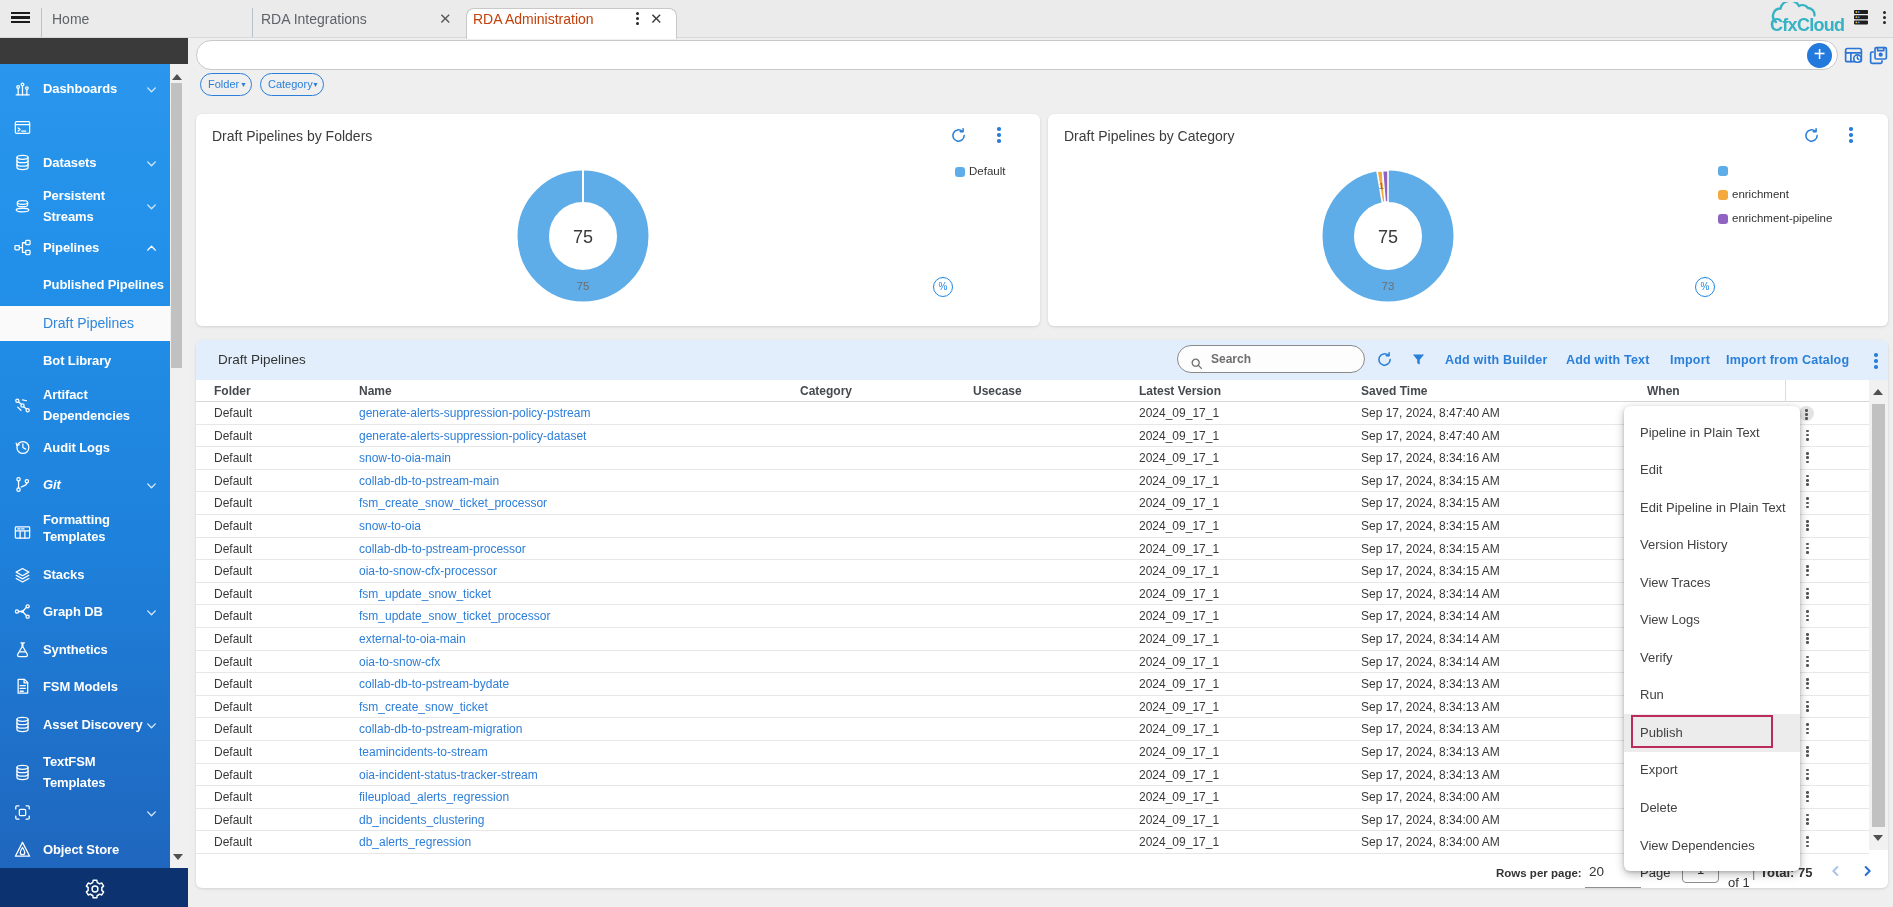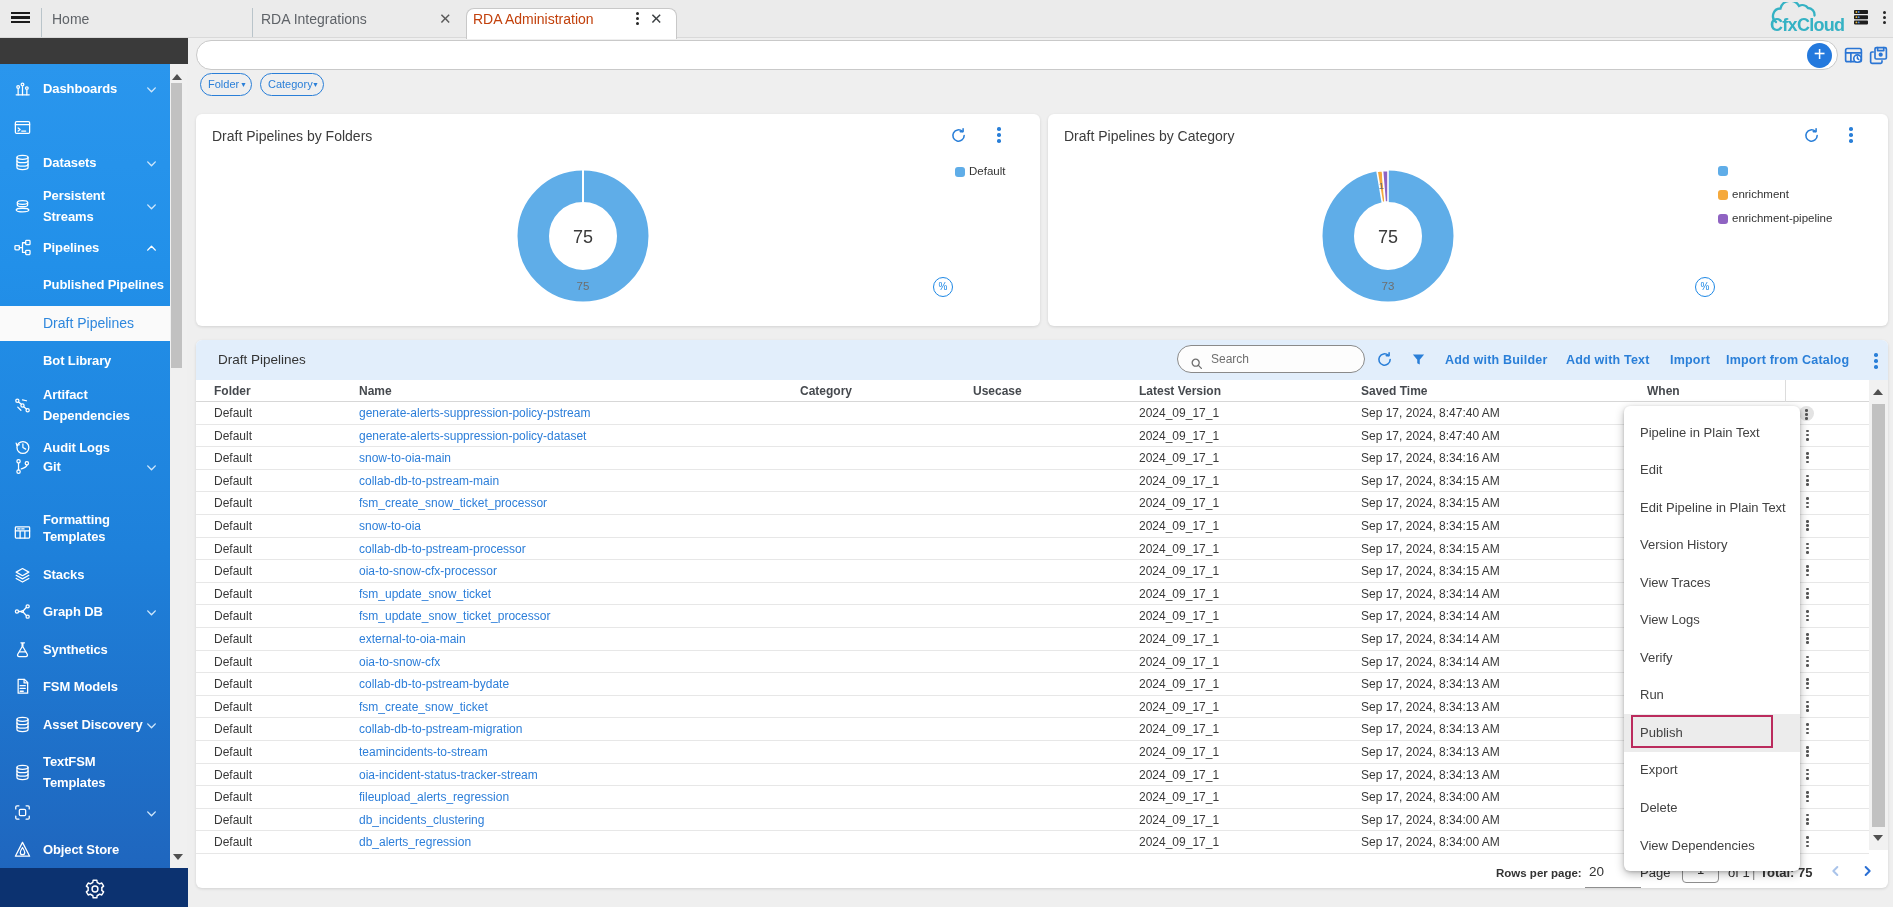--- a/index.html
+++ b/index.html
@@ -189,21 +189,21 @@
       <span class="txt" style="line-height:21px;">Artifact<br>Dependencies</span>
     </div>
     <div class="mitem" style="top:374px;height:20px;">
       <span class="ic" style="top:0px;"><svg width="19" height="19" viewBox="0 0 24 24" fill="none" stroke="#fff" stroke-width="1.6" stroke-linecap="round" stroke-linejoin="round">
           <circle cx="12.5" cy="12" r="7.5"></circle>
           <path d="M12.5 7.5V12l3.5 2"></path>
           <path d="M5 9.5L4 6.5 M5 9.5l3-1"></path>
         </svg></span>
       <span class="txt" style="line-height:20px;">Audit Logs</span>
     </div>
-    <div class="mitem" style="top:393px;height:20px;">
+    <div class="mitem" style="top:411px;height:20px;font-style:italic;">
       <span class="ic" style="top:0px;"><svg width="19" height="19" viewBox="0 0 24 24" fill="none" stroke="#fff" stroke-width="1.6" stroke-linecap="round" stroke-linejoin="round">
           <circle cx="7" cy="5.5" r="2.1"></circle>
           <circle cx="7" cy="18.5" r="2.1"></circle>
           <circle cx="17.5" cy="8" r="2.1"></circle>
           <path d="M7 7.6v8.8 M17.5 10.1c0 3.2-4 3.4-7 4.9"></path>
         </svg></span>
       <span class="txt" style="line-height:20px;">Git</span>
       <span class="chev" style="top:4px;"><svg width="13" height="13" viewBox="0 0 24 24" fill="none" stroke="#cfe7fb" stroke-width="2.6" stroke-linecap="round" stroke-linejoin="round">
           <polyline points="5 9 12 16 19 9"></polyline>
         </svg></span>
@@ -378,21 +378,21 @@
 </div>
 
 <div id="tablecard">
   <div id="ttoolbar">
     <div id="ttitle">Draft Pipelines</div>
     <div id="tsearch">
         <span style="position:absolute;left:12px;top:7px;"><svg width="13" height="13" viewBox="0 0 24 24" fill="none" stroke="#6e6e6e" stroke-width="2.4" stroke-linecap="round">
             <circle cx="10.5" cy="10.5" r="6.5"></circle>
             <path d="M15.5 15.5L21 21"></path>
           </svg></span>
-        <span style="position:absolute;left:33px;top:0;">Search</span>
+        <span style="position:absolute;left:33px;top:0;font-weight:bold;">Search</span>
       </div>
       <span style="position:absolute;left:1180px;top:11px;"><svg width="17" height="17" viewBox="0 0 24 24" fill="none" stroke="#2a7fd8" stroke-width="2.2" stroke-linecap="round">
           <path d="M20 12a8 8 0 1 1-2.5-5.8"></path>
           <path d="M18.5 2.5v4h-4" stroke-linejoin="round"></path>
         </svg></span>
       <span style="position:absolute;left:1215px;top:12px;"><svg width="15" height="15" viewBox="0 0 24 24" fill="#2a7fd8">
           <path d="M3 4h18l-7 8.5V20l-4-2v-5.5z"></path>
         </svg></span>
       <span class="tlink" style="left:1249px;">Add with Builder</span>
       <span class="tlink" style="left:1370px;">Add with Text</span>
@@ -640,21 +640,21 @@
     <div class="arr-up" style="position:absolute;left:4px;top:9px;"></div>
     <div class="thumb"></div>
     <div class="arr-dn" style="position:absolute;left:4px;top:455px;"></div>
   </div>
   <div id="pgn">
       <span style="position:absolute;left:1300px;top:16px;font-weight:bold;font-size:11.5px;">Rows per page:</span>
       <span style="position:absolute;left:1393px;top:13px;font-size:13.5px;">20</span>
       <div style="position:absolute;left:1389px;top:36px;width:56px;height:1px;background:#8f8f8f;"></div>
       <span style="position:absolute;left:1444px;top:14px;">Page</span>
       <div style="position:absolute;left:1486px;top:6px;width:37px;height:26px;border:1px solid #8f8f8f;border-radius:4px;text-align:center;line-height:24px;">1</div>
-      <span style="position:absolute;left:1532px;top:14px;">of 1</span>
+      <span style="position:absolute;left:1532px;top:24px;">of 1</span>
       <span style="position:absolute;left:1556px;top:14px;color:#888;">|</span>
       <span style="position:absolute;left:1564px;top:14px;font-weight:bold;">Total: 75</span>
       <svg style="position:absolute;left:1632px;top:12px;" width="16" height="16" viewBox="0 0 24 24" fill="none" stroke="#aac4ea" stroke-width="3" stroke-linecap="round" stroke-linejoin="round">
         <polyline points="14 6 8 12 14 18"></polyline>
       </svg>
       <svg style="position:absolute;left:1663px;top:12px;" width="16" height="16" viewBox="0 0 24 24" fill="none" stroke="#2a6fd4" stroke-width="3" stroke-linecap="round" stroke-linejoin="round">
         <polyline points="10 6 16 12 10 18"></polyline>
       </svg>
     </div>
 </div>

